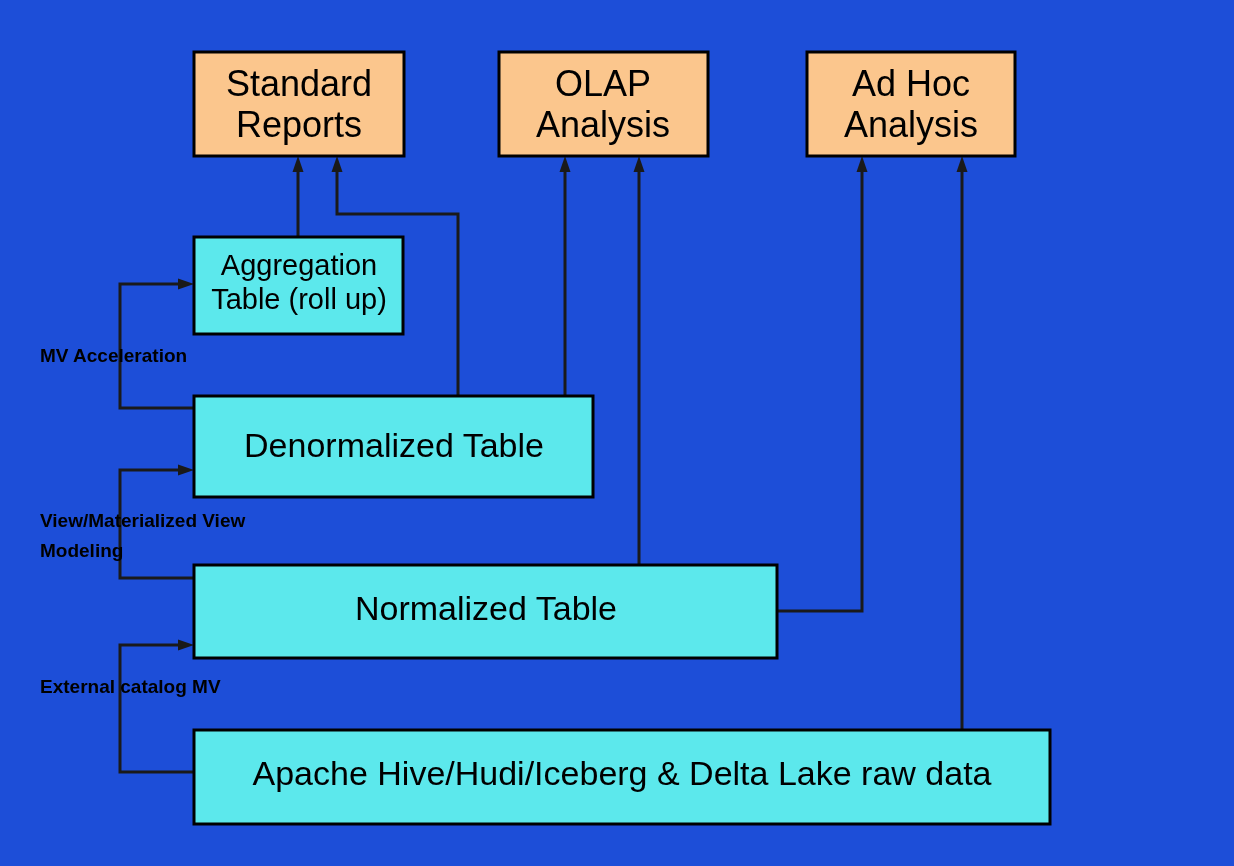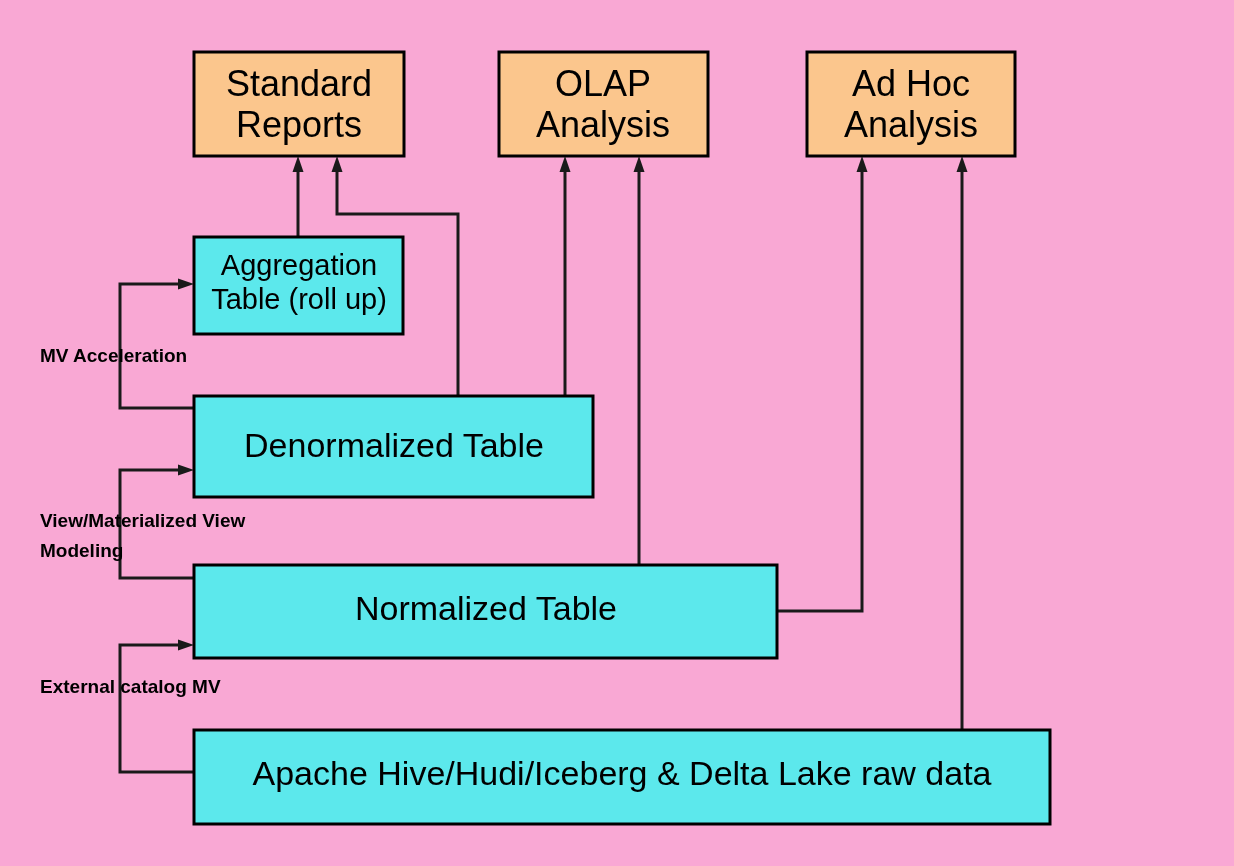--- a/index.html
+++ b/index.html
@@ -10,21 +10,21 @@
   body {
     width: 1234px;
     height: 866px;
     font-family: "Liberation Sans", sans-serif;
     overflow: hidden;
   }
   #diagram-root {
     position: relative;
     width: 1234px;
     height: 866px;
-    background: #f9a8d4;
+    background: #1d4ed8;
   }
   svg.canvas {
     position: absolute;
     left: 0;
     top: 0;
     width: 1234px;
     height: 866px;
     display: block;
   }
   .node-rect {

